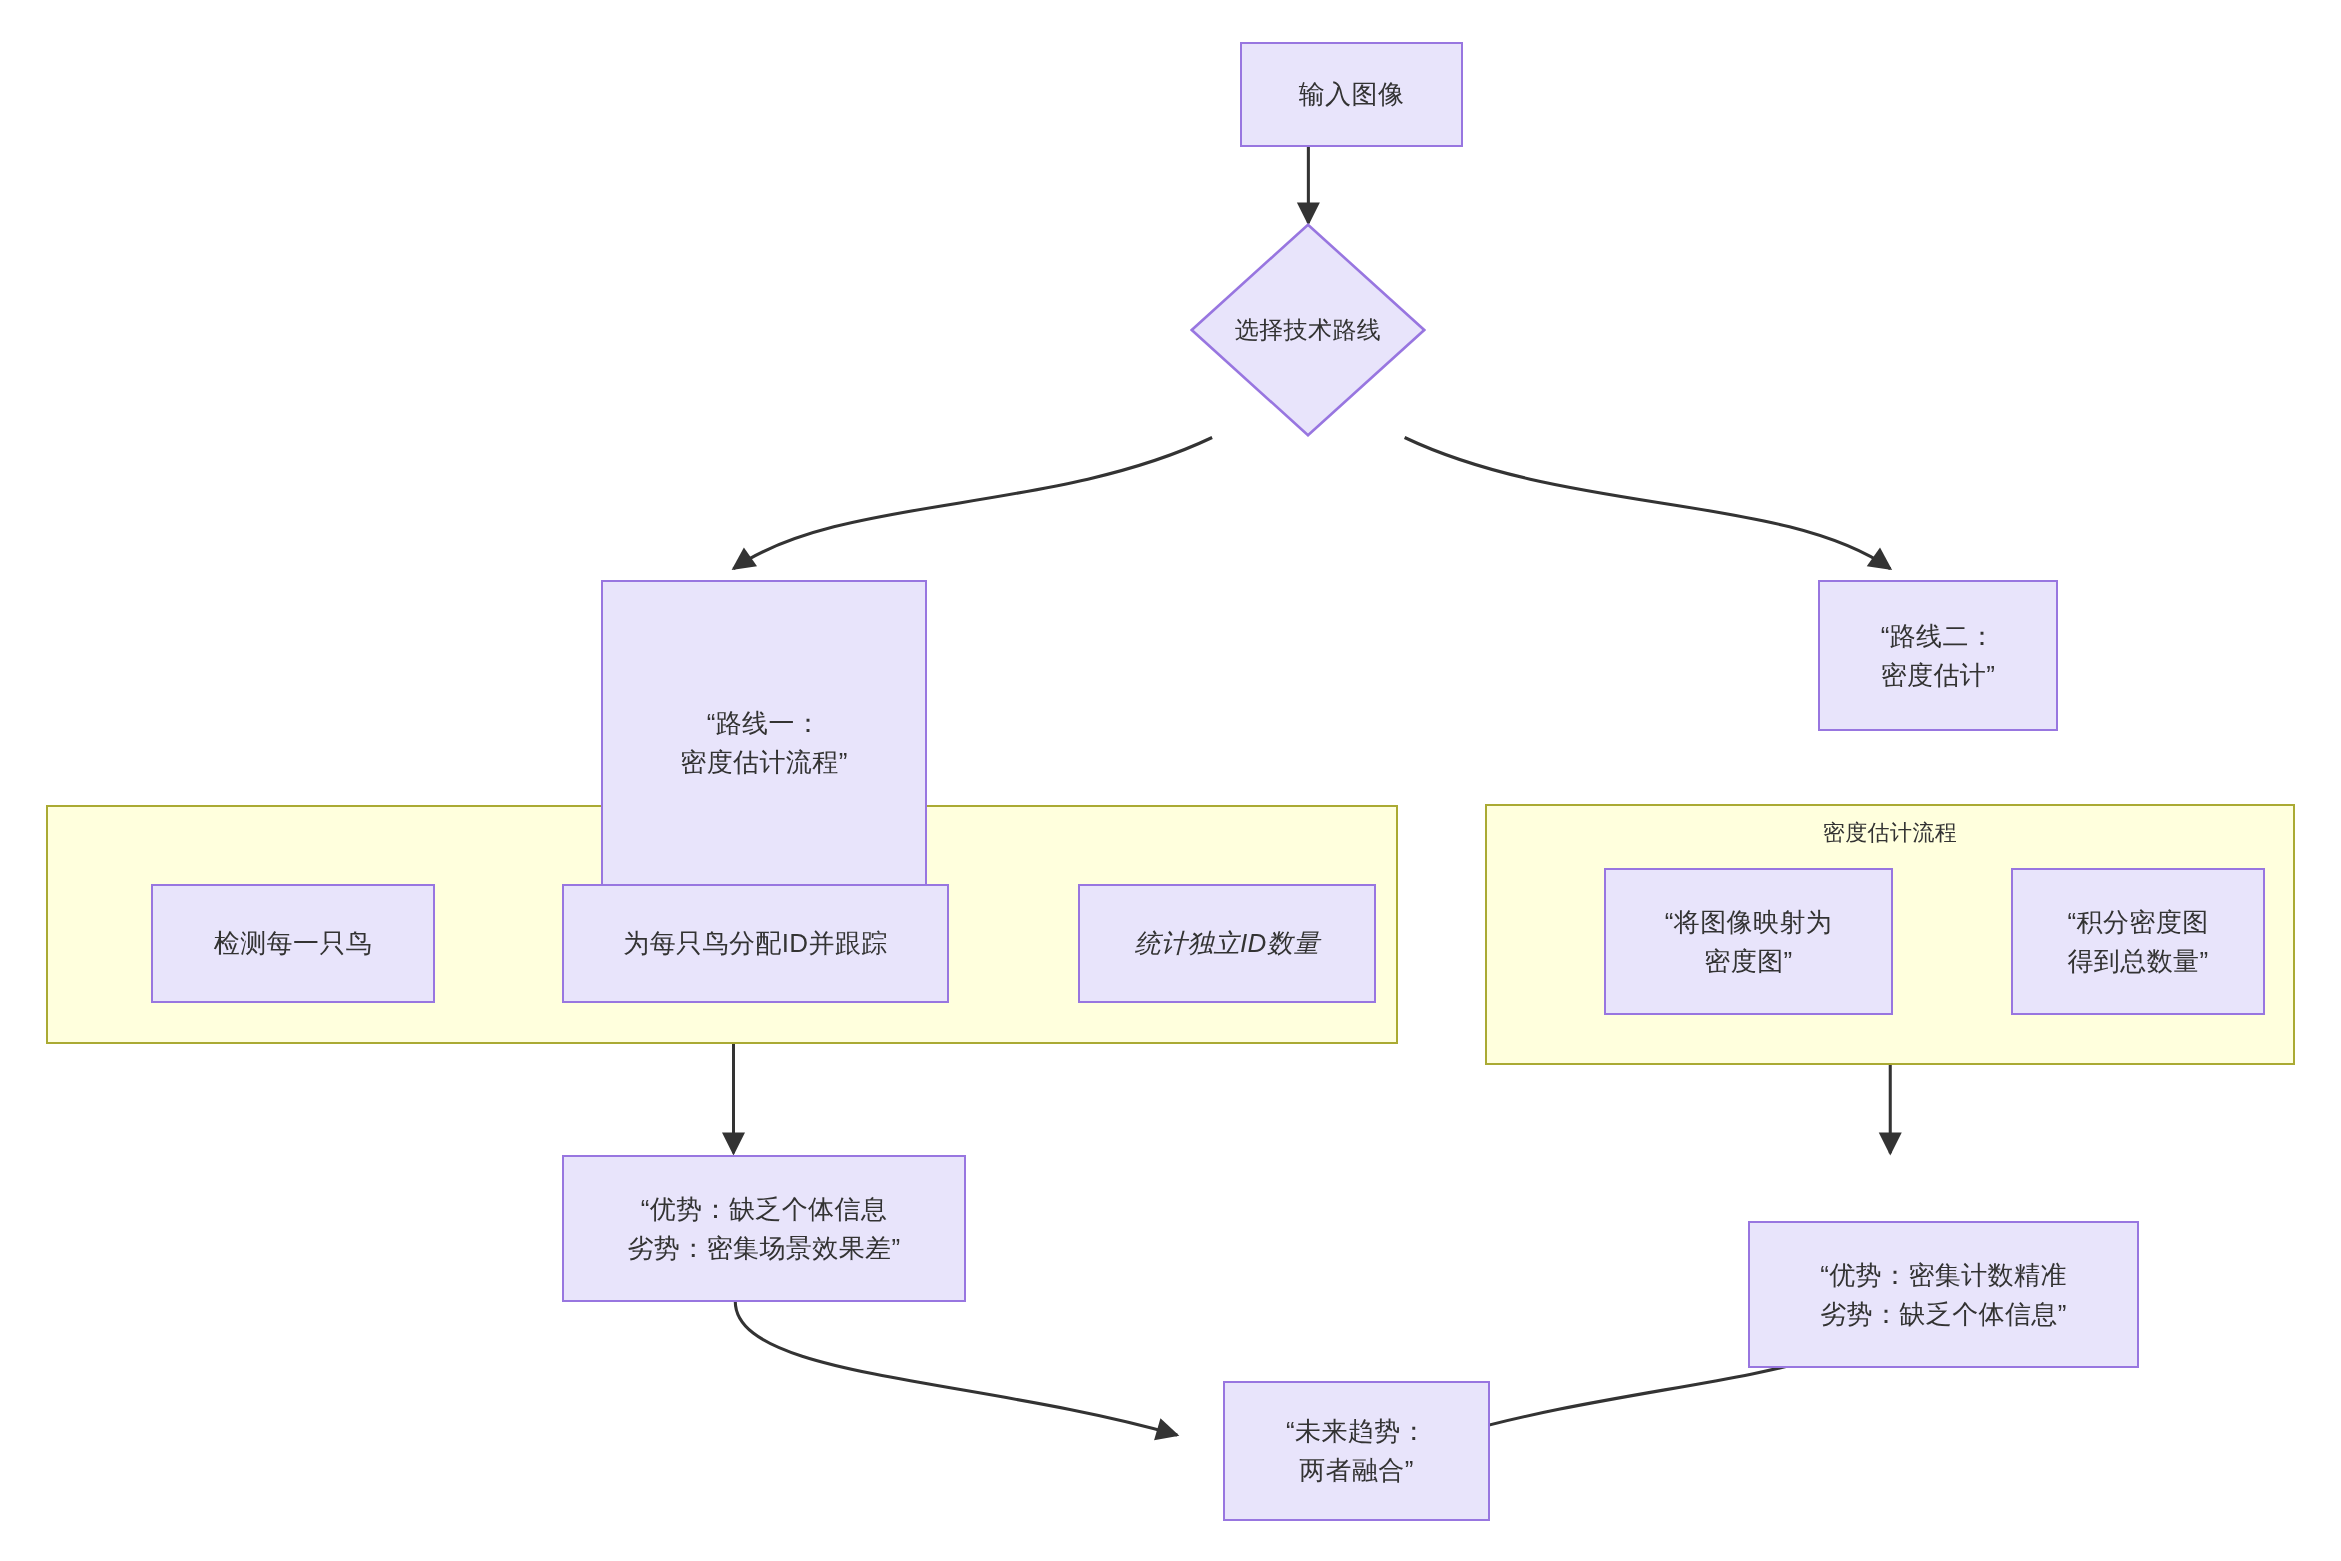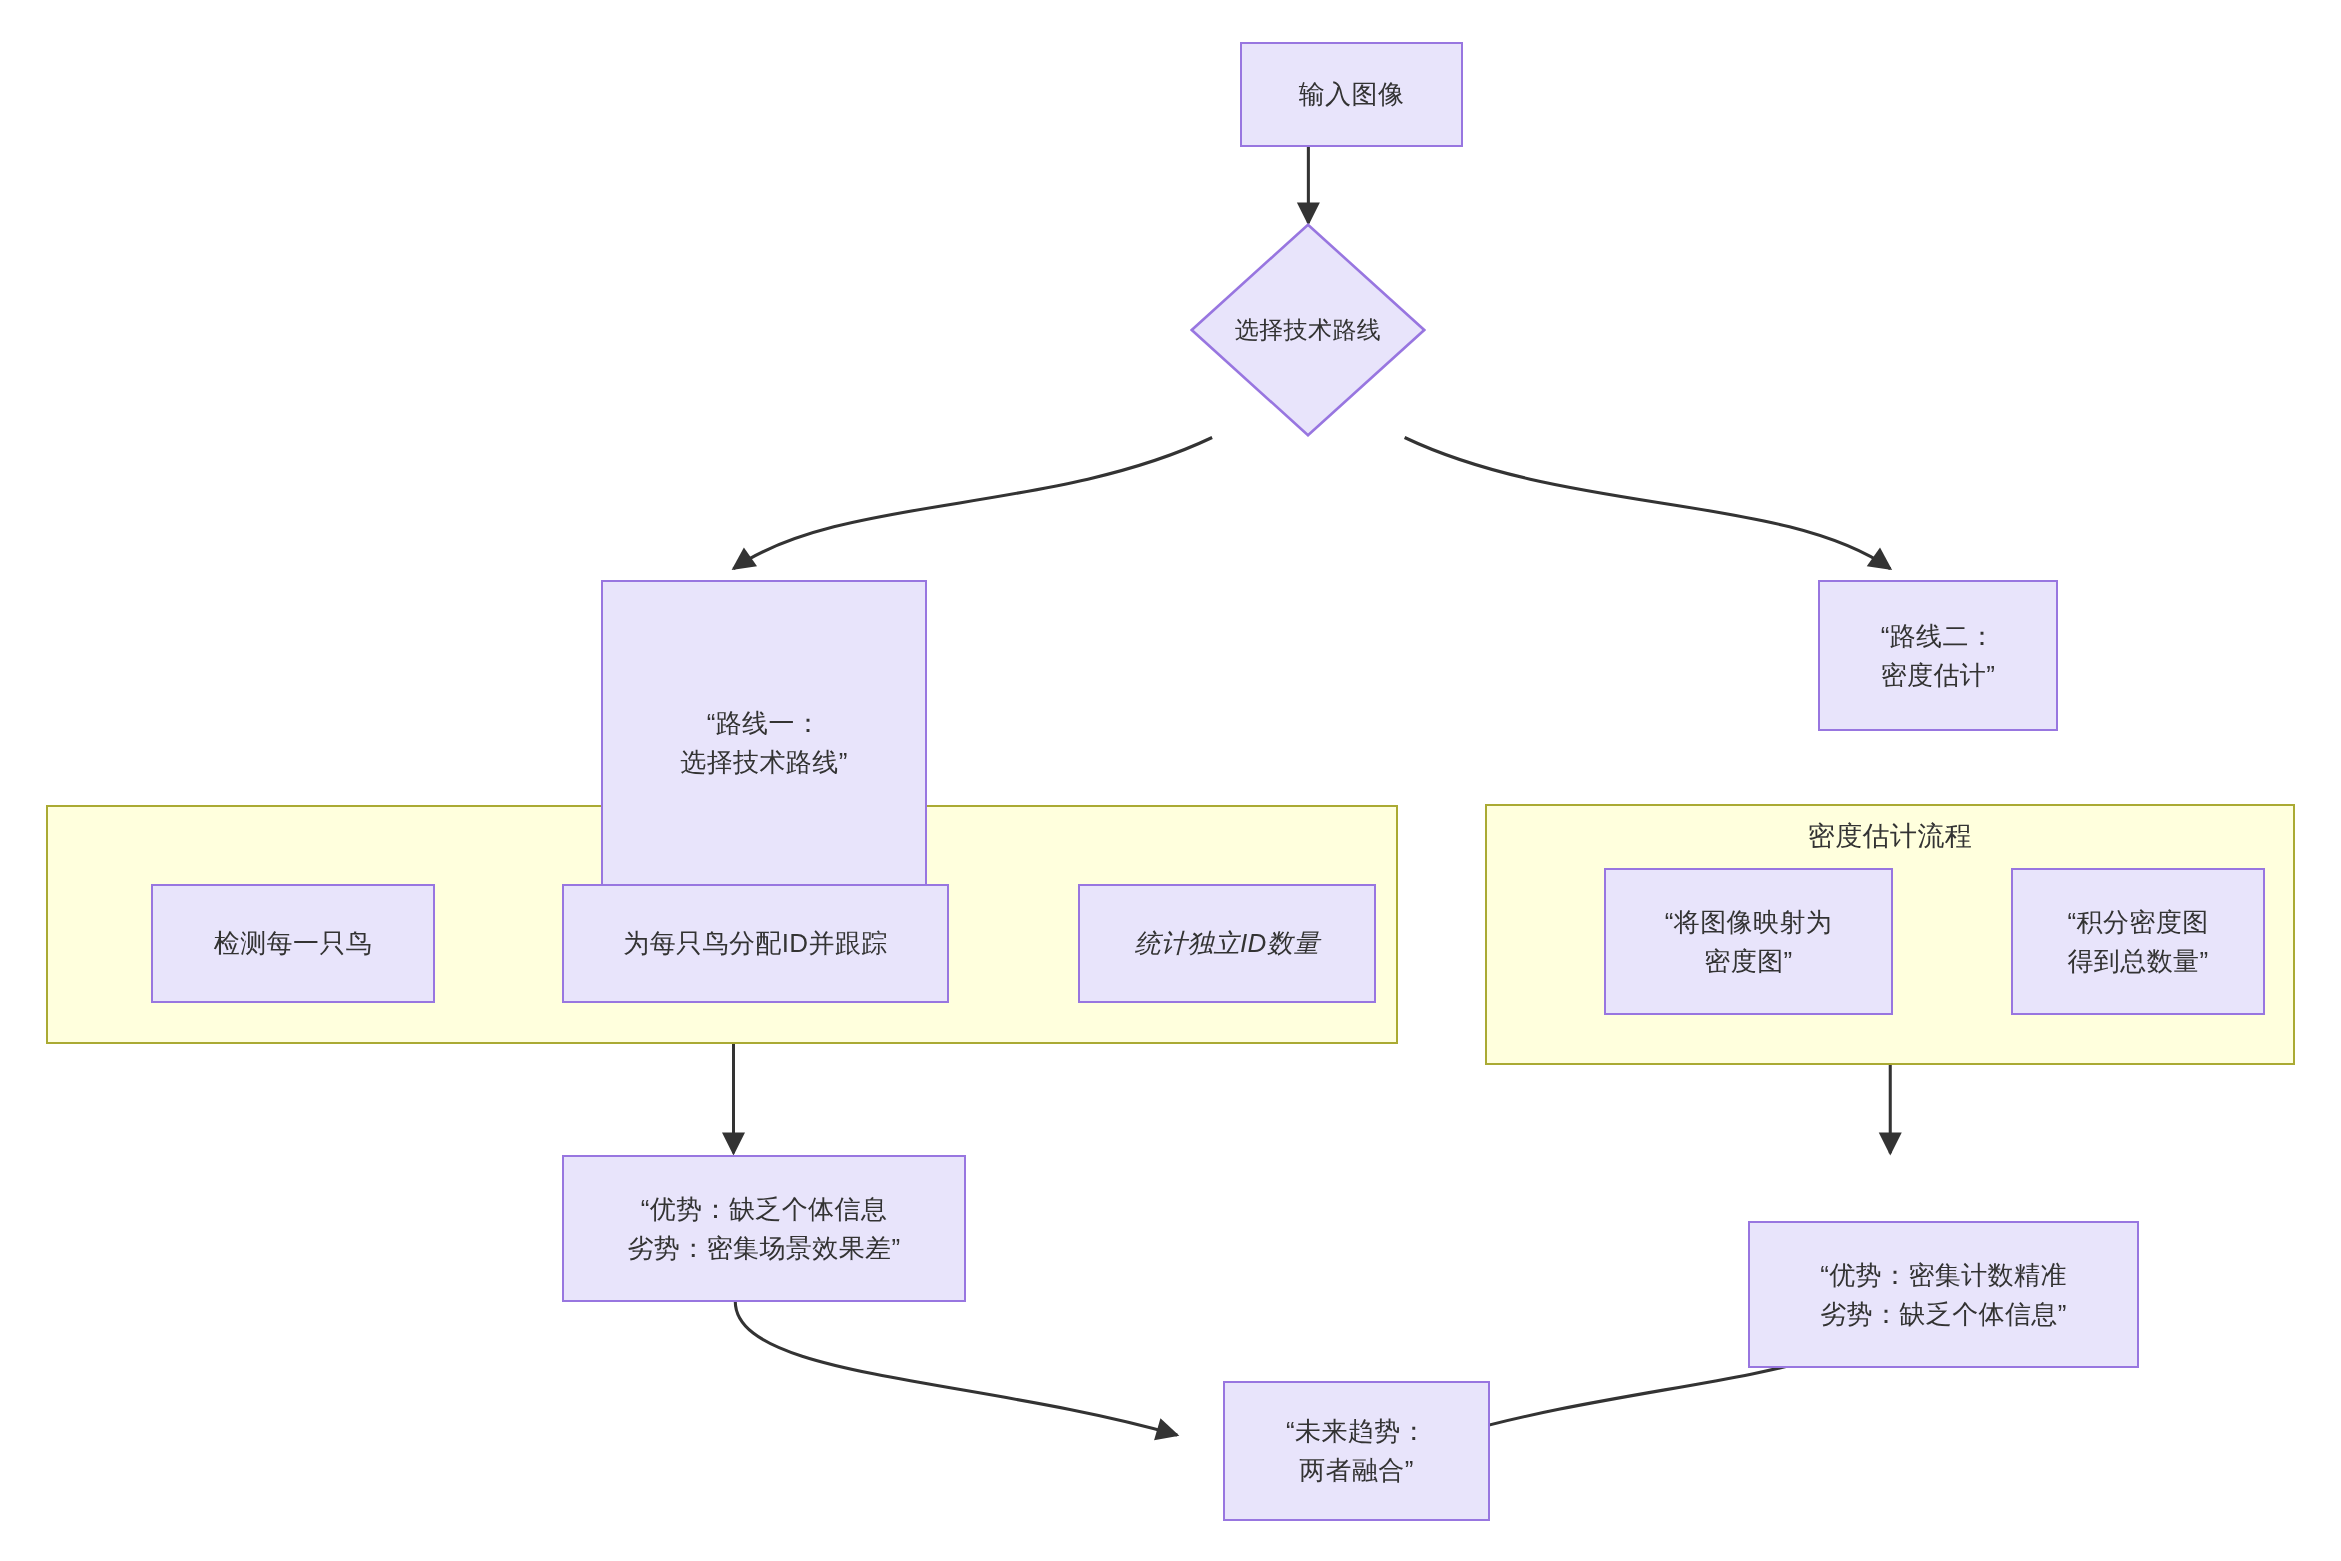--- a/index.html
+++ b/index.html
@@ -67,21 +67,21 @@
     box-sizing: border-box;
     background: #ffffdd;
     border: 2.6px solid #aaaa33;
   }
   .subgraph-title {
     position: absolute;
     top: 12.3px;
     left: 0;
     width: 100%;
     text-align: center;
-    font-size: 27px;
+    font-size: 22px;
     color: #333333;
     letter-spacing: 0.4px;
   }
 </style>
 </head>
 <body>
 
 <div id="canvas" style="background: rgb(255, 255, 255);">
 
   <svg class="edges" viewBox="0 0 2676 1784">
@@ -129,21 +129,21 @@
   <div class="node" style="left: 1203px; top: 42px; width: 223px; height: 105px; background: rgb(232, 228, 251); border-color: rgb(152, 118, 224); color: rgb(51, 51, 51);">输入图像</div>
 
   <div class="diamond-wrap" style="left:1190px; top:223px; width:236px; height:214px;">
     <svg class="diamond-shape" viewBox="0 0 270 245" preserveAspectRatio="none">
       <polygon points="135,2 268,122.5 135,243 2,122.5" fill="#e8e4fb" stroke="#9876e0" stroke-width="3"></polygon>
     </svg>
     <div class="diamond-label">选择技术路线</div>
   </div>
 
   <div class="node" style="left: 564px; top: 580px; width: 326px; height: 326px; background: rgb(232, 228, 251); border-color: rgb(152, 118, 224); color: rgb(51, 51, 51);">“路线一：
-选择技术路线”</div>
+密度估计流程”</div>
 
   <div class="node" style="left: 1781px; width: 240px; top: 580px; height: 151px; background: rgb(232, 228, 251); border-color: rgb(152, 118, 224); color: rgb(51, 51, 51);">“路线二：
 密度估计”</div>
 
   <div class="node" style="left: 114px; top: 884px; width: 284px; height: 119px; background: rgb(232, 228, 251); border-color: rgb(152, 118, 224); color: rgb(51, 51, 51);">检测每一只鸟</div>
 
   <div class="node" style="left: 525px; top: 884px; width: 387px; height: 119px; background: rgb(232, 228, 251); border-color: rgb(152, 118, 224); color: rgb(51, 51, 51);">为每只鸟分配ID并跟踪</div>
 
   <div class="node" style="left: 1041px; top: 884px; width: 298px; height: 119px; background: rgb(232, 228, 251); border-color: rgb(152, 118, 224); color: rgb(51, 51, 51); font-style: italic;">统计独立ID数量</div>
 

